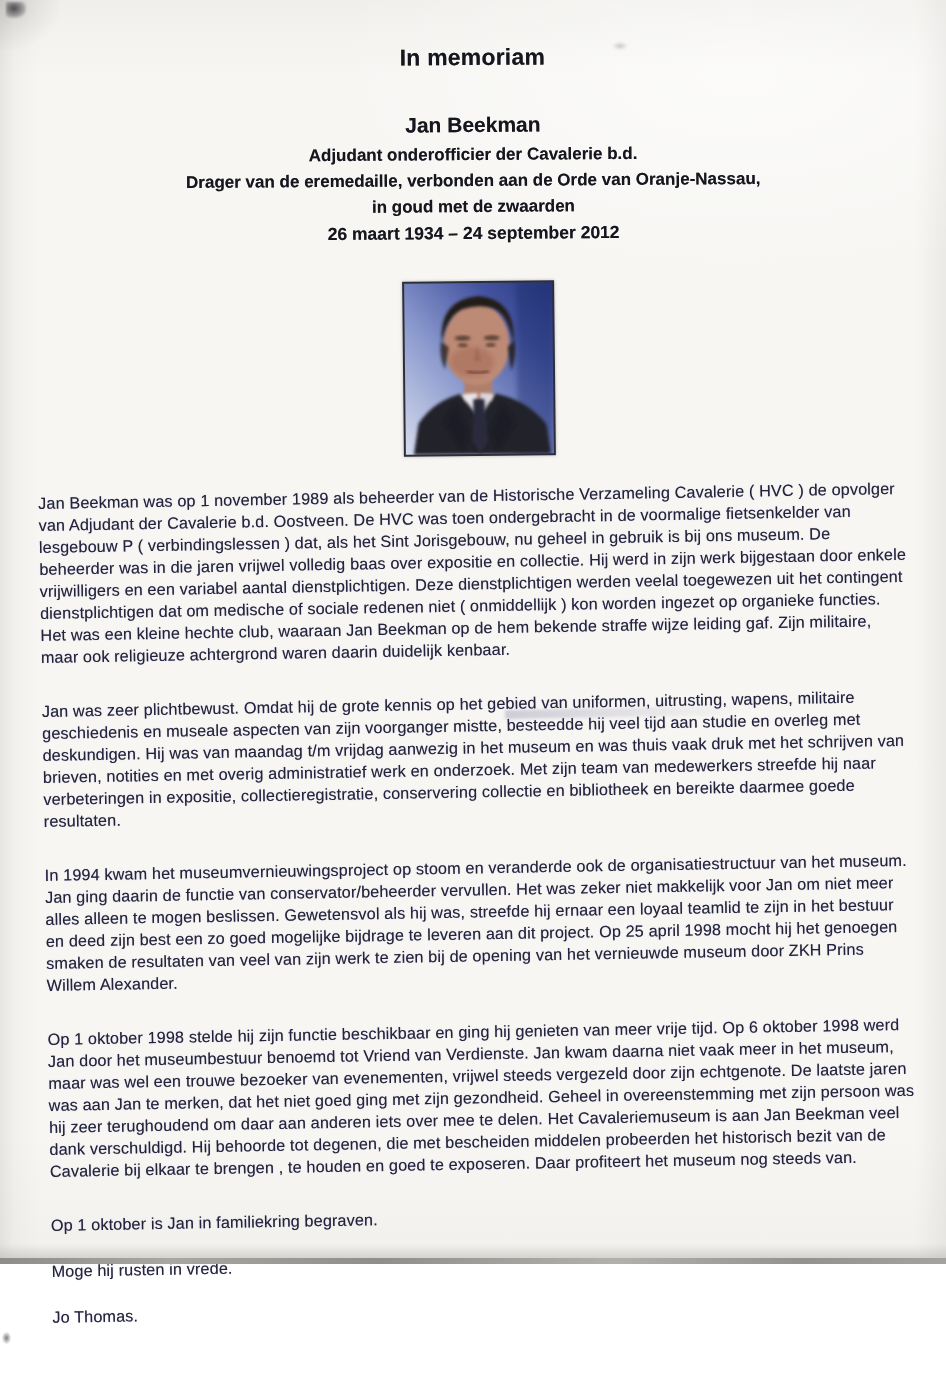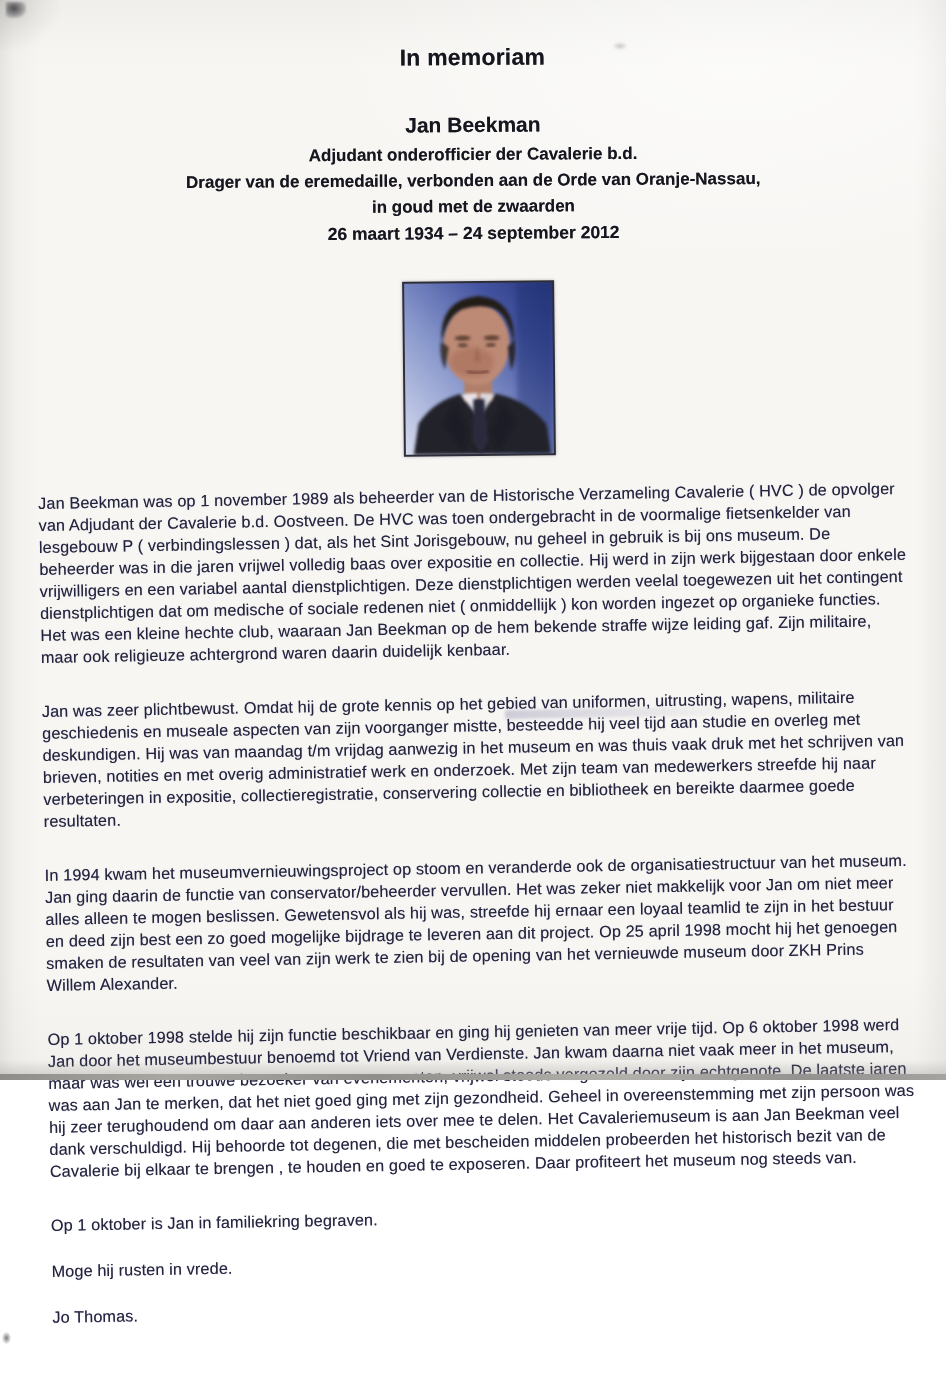--- a/index.html
+++ b/index.html
@@ -6,21 +6,21 @@
     margin: 0;
     padding: 0;
     width: 946px;
     height: 1384px;
     overflow: hidden;
     font-family: "Liberation Sans", sans-serif;
   }
   .page {
     position: relative;
     width: 946px;
-    height: 1080px;
+    height: 1264px;
     background:
       radial-gradient(ellipse 600px 300px at 78% 6%, rgba(255,255,255,0.55), rgba(255,255,255,0) 70%),
       linear-gradient(90deg, rgba(190,188,184,0.30) 0px, rgba(190,188,184,0.10) 14px, rgba(190,188,184,0) 40px),
       linear-gradient(270deg, rgba(190,188,184,0.22) 0px, rgba(190,188,184,0) 30px),
       linear-gradient(180deg, #f0efec 0%, #f7f6f3 6%, #f7f6f3 90%, #f1f0ed 100%);
     background-color: #f6f5f2;
   }
 
   
   .header {

